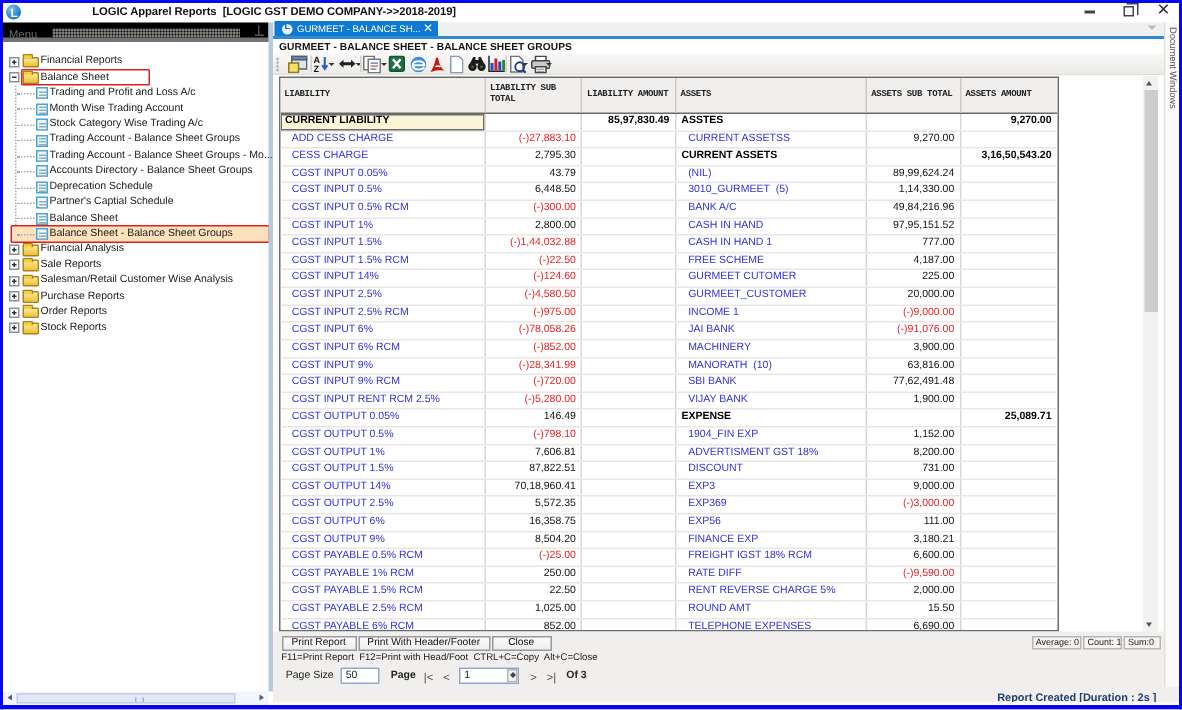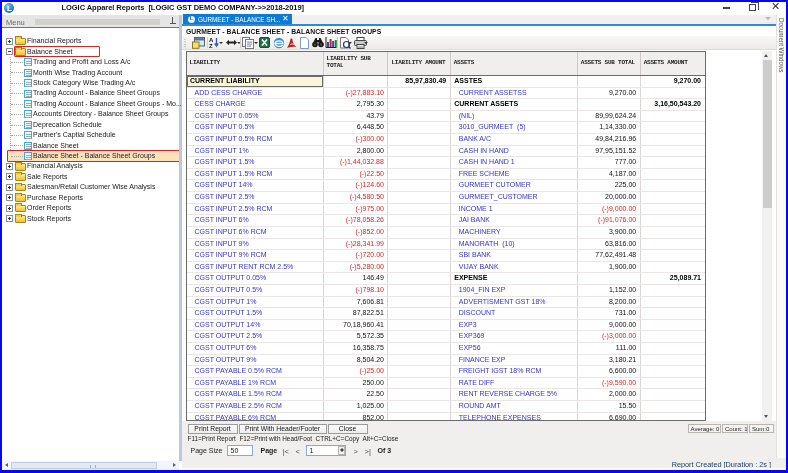--- a/index.html
+++ b/index.html
@@ -15,21 +15,21 @@
 #titlebar { left:2px; top:2px; width:783px; height:13px; background:#fff; }
 #applogo { left:4px; top:3px; width:10px; height:10px; border-radius:50%; background:radial-gradient(circle at 35% 30%, #7ec3f0, #1c78c8 70%, #0f5ea6); }
 #applogo span { position:absolute; left:3px; top:0.5px; color:#fff; font-size:8px; font-weight:bold; }
 #apptitle { left:17.5px; top:3.2px; font-size:7.5px; font-weight:bold; color:#111; letter-spacing:-0.05px;margin-left:44px; }
 .winbtn { top:6px; color:#333; }
 #wmin { left:723px; top:7px; width:7px; height:1.5px; background:#444; }
 #wmax { left:749px; top:4px; width:7px; height:7px; border:1.2px solid #444; }
 #wmax:before { content:""; position:absolute; left:1.2px; top:-2.8px; width:7px; height:7px; border:1.2px solid #444; border-left:none; border-bottom:none; }
 #wclose { left:771px; top:-0.5px; font-size:11px; color:#333; font-weight:normal; }
 
-#menuhead { left:2px; top:15px; width:177px; height:13px; background:#e5e5e5; border-bottom:1px solid #737373; }
+#menuhead { left:2px; top:15px; width:177px; height:13px; background:#000000; border-bottom:3px solid #737373; }
 #menuhead .t { position:absolute; left:4px; top:2.5px; font-size:7.5px; color:#6a6a6a; }
 #menudots { position:absolute; left:33px; top:4px; width:125px; height:6px;
   background-image:radial-gradient(#bcb8b2 0.65px, transparent 0.75px); background-size:2px 2px; }
 #menupin { position:absolute; left:167px; top:2px; width:7px; height:9px; }
 #menupin:before { content:""; position:absolute; left:2.8px; top:0; width:1.4px; height:6px; background:#555; }
 #menupin:after { content:""; position:absolute; left:0.5px; top:5.5px; width:6px; height:1.2px; background:#555; }
 #treearea { left:2px; top:28px; width:177px; height:433px; background:#fff; }
 #lscroll { left:2px; top:461px; width:177px; height:9px; background:#f2f5fb; }
 #lthumb { position:absolute; left:9px; top:1px; width:146px; height:7px; background:#e3e9f4; border:1px solid #c3cee2; }
 #lgrip { position:absolute; left:78px; top:2px; width:6px; height:3px; border-left:1px solid #9fb0cc; border-right:1px solid #9fb0cc; }
@@ -107,21 +107,21 @@
 #psize { position:absolute; left:45px; top:1.5px; width:26px; height:11px; background:#fff; border:1px solid #8fa8c8; font-size:7px; padding:1px 0 0 3px; }
 #pagerow .lab2 { position:absolute; left:79px; top:3.5px; font-weight:bold; }
 .nav { position:absolute; top:3.5px; color:#4a4a4a; font-size:7.5px; }
 #pnum { position:absolute; left:124px; top:1.5px; width:40px; height:11px; background:#fff; border:1px solid #8fa8c8; font-size:7px; padding:1px 0 0 3px; }
 #spin { position:absolute; left:156.5px; top:2.5px; width:7px; height:9px; background:#f0f0f0; border:1px solid #b5b5b5; }
 #spin:before { content:""; position:absolute; left:1.4px; top:1.5px; border-left:2px solid transparent; border-right:2px solid transparent; border-bottom:2.5px solid #444; }
 #spin:after { content:""; position:absolute; left:1.4px; bottom:1.5px; border-left:2px solid transparent; border-right:2px solid transparent; border-top:2.5px solid #444; }
 #pagerow .lab3 { position:absolute; left:196px; top:3.5px; font-weight:bold; }
 
 #statusbar { left:181.5px; top:458px; width:604.5px; height:12px; background:#f0efed; }
-#statustext { position:absolute; right:15px; top:1.5px; font-size:7.3px; font-weight:normal; color:#20406e; }
+#statustext { position:absolute; right:15px; top:1.5px; font-size:7.3px; font-weight:bold; color:#20406e; }
 
 .ti { position:absolute; top:1.5px; }
 .tsep { position:absolute; top:1px; width:1px; height:11px; background:#d3d0cb; }
 .tdrop { position:absolute; top:6px; width:0; height:0; border-left:2.2px solid transparent; border-right:2.2px solid transparent; border-top:2.8px solid #333; }
 </style>
 </head>
 <body>
 <div class="abs" id="titlebar"></div>
 <div class="abs" id="applogo">
     <span>L</span>

